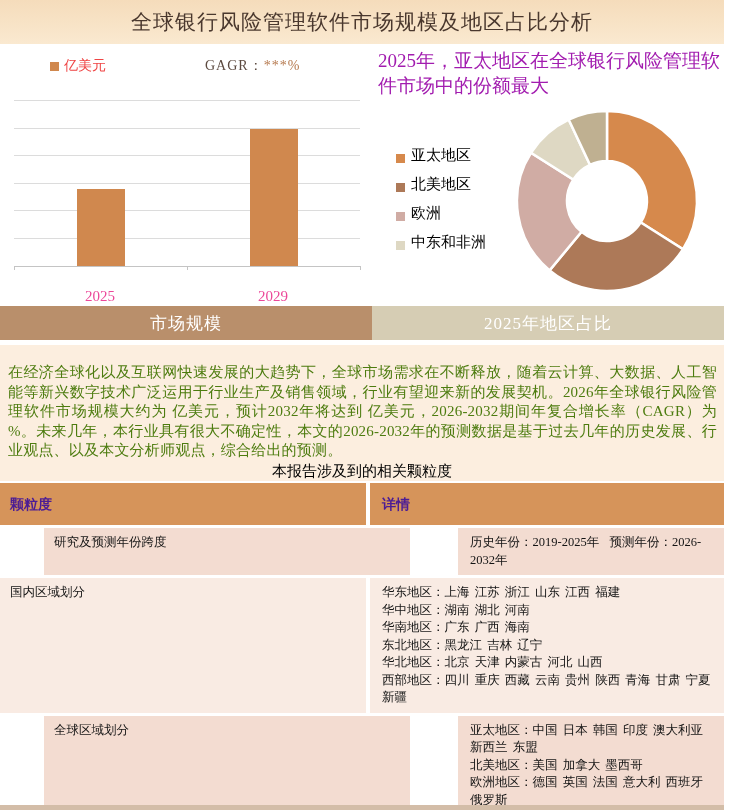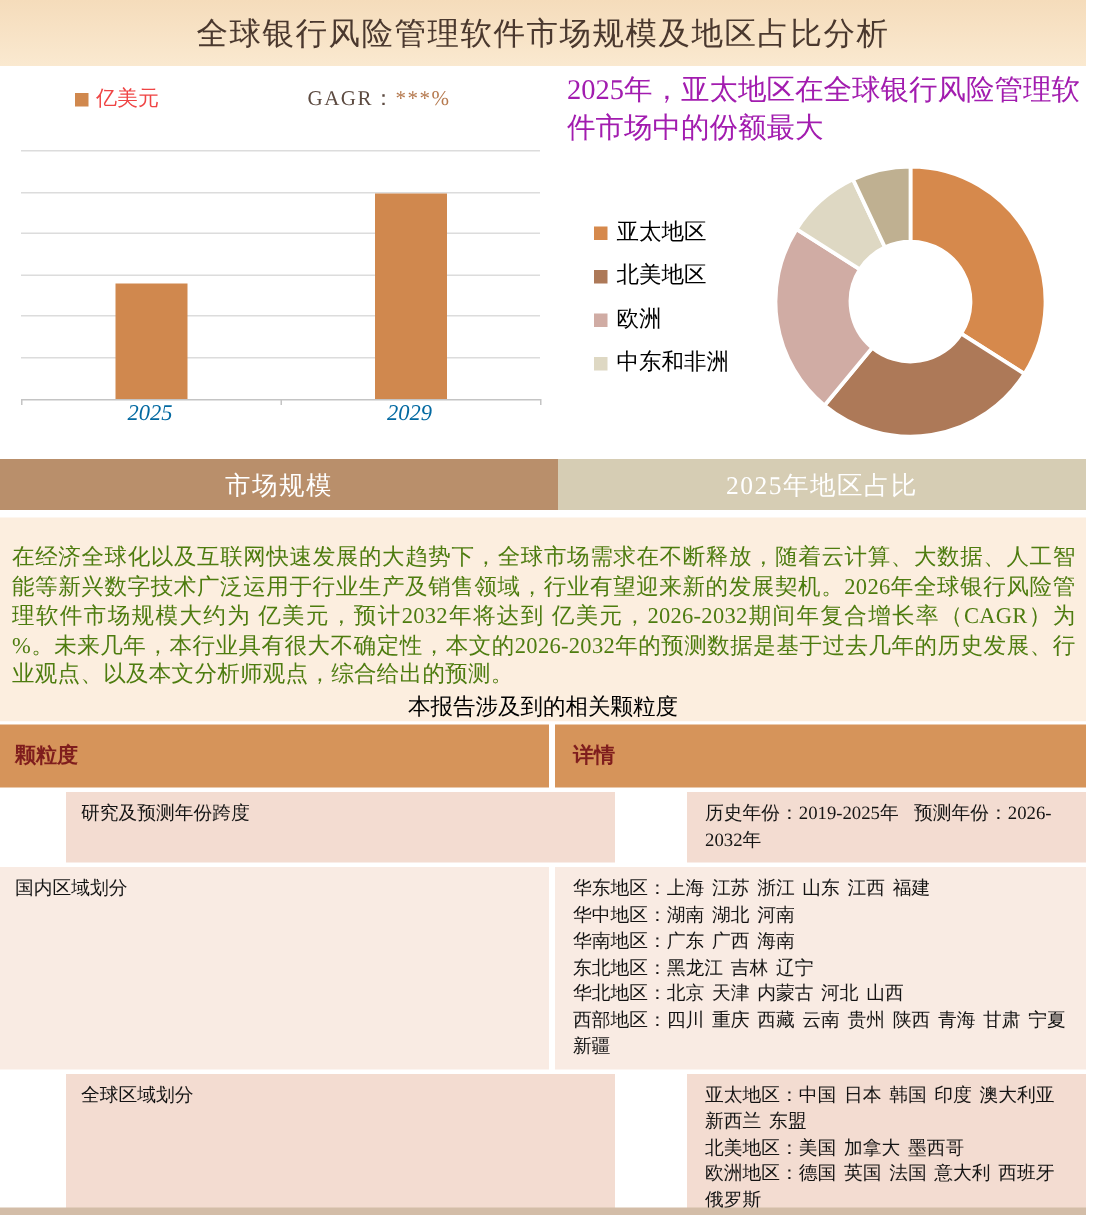--- a/index.html
+++ b/index.html
@@ -19,29 +19,29 @@
   #bar-legend { position:absolute; left:50px; top:13px; display:flex; align-items:center;
     font-size:14px; color:#ef4444; }
   #bar-legend .sq { width:9px; height:9px; background:#D0884E; margin-right:5px; }
   #cagr { position:absolute; left:205px; top:13px; font-size:14px; color:#5C4A40; letter-spacing:1px; }
   #cagr .stars { color:#B5794E; }
   #plot { position:absolute; left:14px; top:57px; width:346px; height:166px;
     border-bottom:1px solid #C4C4C4; }
   .gridline { position:absolute; left:0; width:100%; height:1px; background:#DCDCDC; }
   .bar { position:absolute; bottom:0; width:48px; background:#D0884E; }
   .tick { position:absolute; top:100%; width:1px; height:4px; background:#C4C4C4; }
-  .xlab { position:absolute; top:224px; width:60px; text-align:center; font-size:15px; color:#0369a1;font-style:italic; }
+  .xlab { position:absolute; top:244px; width:60px; text-align:center; font-size:15px; color:#ec4899; }
   #xlab0 { left:70px; } #xlab1 { left:243px; }
 
   #donut-panel { position:absolute; left:372px; top:0; width:352px; height:262px; }
   #donut-title { position:absolute; left:6px; top:4px; width:348px;
     font-size:19px; line-height:25px; color:#a21caf; }
   #donut-legend { position:absolute; left:24px; top:102px; width:100px;
     display:flex; flex-direction:column; gap:10px; }
-  .dl-item { display:flex; font-size:15px; line-height:19px; color:#000000; }
+  .dl-item { display:flex; font-size:15px; line-height:19px; color:#000000;align-items:center; }
   .dl-sq { flex:0 0 9px; width:9px; height:9px; margin:5px 6px 0 0; }
   #donut-svg { position:absolute; left:142px; top:64px; }
 
   
   #tabs { position:absolute; left:0; top:306px; width:724px; height:34px; display:flex; cursor:default; }
   .tab { display:flex; align-items:center; justify-content:center;
     color:#FFFFFF; font-size:17px; letter-spacing:1px; }
   #tab-left { width:372px; background:#B98F6B; }
   #tab-right { width:352px; background:#D6CDB4; }
 
@@ -50,21 +50,21 @@
   #paragraph { padding:18px 7px 0 8px; font-size:15px; line-height:19.5px;
     letter-spacing:0.2px; text-align:justify; color:#4d7c0f; }
   #table-title { margin-top:1px; height:19px; text-align:center;
     font-weight:normal; font-size:15px; color:#000000; }
   #tbl { margin-top:0; display:flex; flex-direction:column; gap:3px;
     background:#FFFFFF; border-top:2px solid #FFFFFF; }
   .trow { display:flex; gap:4px; background:#FFFFFF; }
   .trow .c1 { flex:0 0 366px; padding:6px 8px 6px 10px; font-size:12.5px; line-height:17.5px; }
   .trow .c2 { flex:1 1 auto; padding:6px 8px 6px 12px; font-size:12.5px; line-height:17.5px;
     white-space:pre-wrap; word-spacing:2px; }
-  .thead .c1, .thead .c2 { background:#D6945A; color:#7f1d1d; font-weight:bold;
+  .thead .c1, .thead .c2 { background:#D6945A; color:#4c1d95; font-weight:bold;
     font-size:14px; padding-top:13px; padding-bottom:12px; }
   .r-odd  .c1, .r-odd  .c2 { background:#F3DCD1;margin-left:44px; }
   .r-even .c1, .r-even .c2 { background:#F9EBE3; }
   .r-last .c1, .r-last .c2 { min-height:36px; }
 
   #bottom-strip { position:absolute; left:0; top:805px; width:724px; height:5px; background:#D3BDA8; }
 </style>
 </head>
 <body>
 

